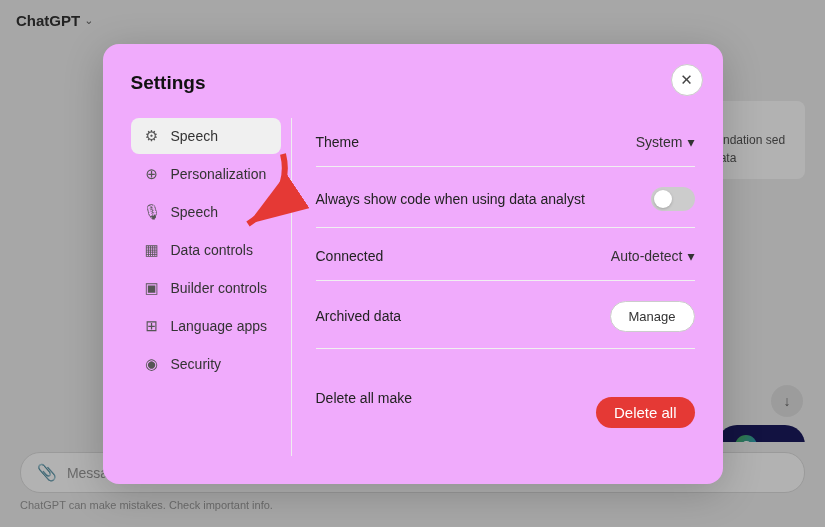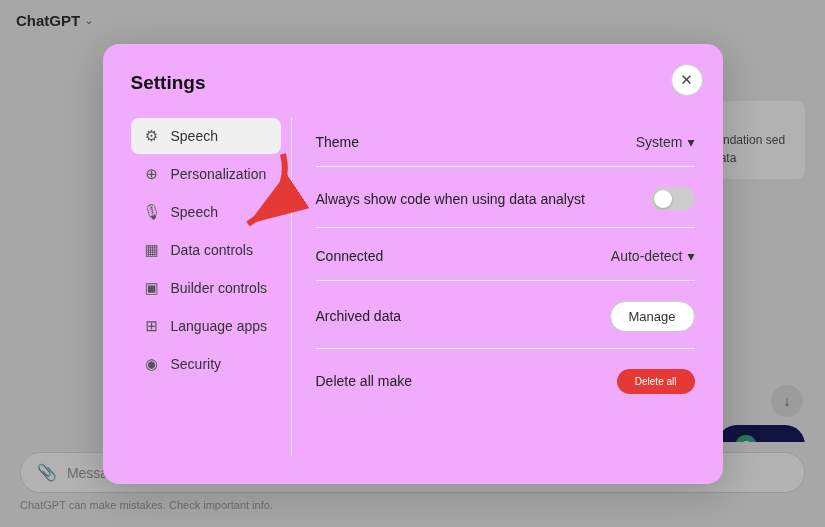--- a/index.html
+++ b/index.html
@@ -301,24 +301,25 @@
       color: #333;
       cursor: pointer;
       font-weight: 500;
     }
 
     .btn-danger {
       padding: 7px 18px;
       border-radius: 20px;
       border: none;
       background: #e53935;
-      font-size: 10px;
+      font-size: 15px;
       color: white;
       cursor: pointer;
       font-weight: 500;
+      margin-top: 28px;
     }
 
     
     .arrow-overlay {
       position: absolute;
       top: 100px;
       left: 90px;
       width: 120px;
       height: 120px;
       pointer-events: none;

